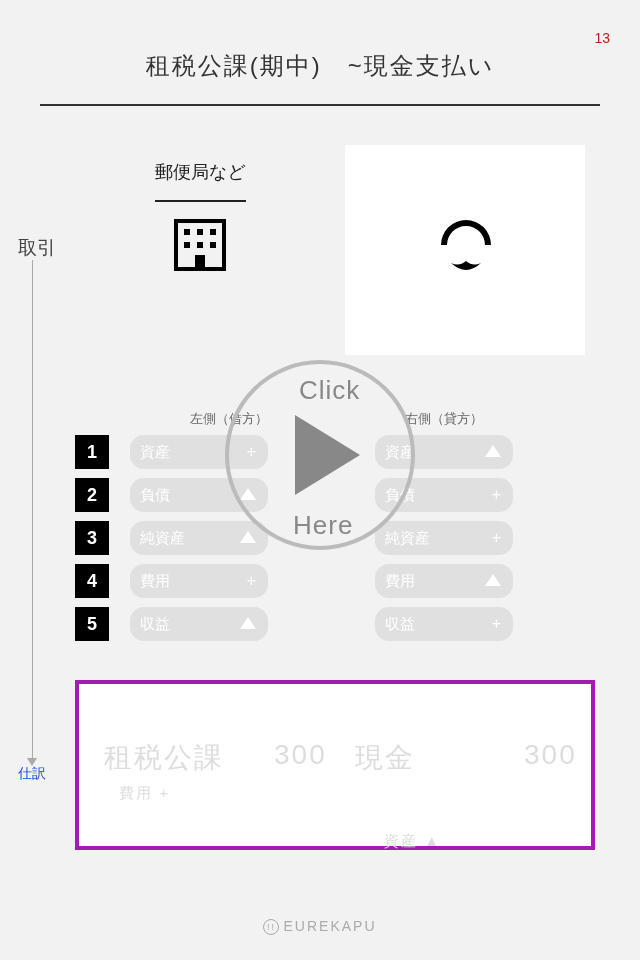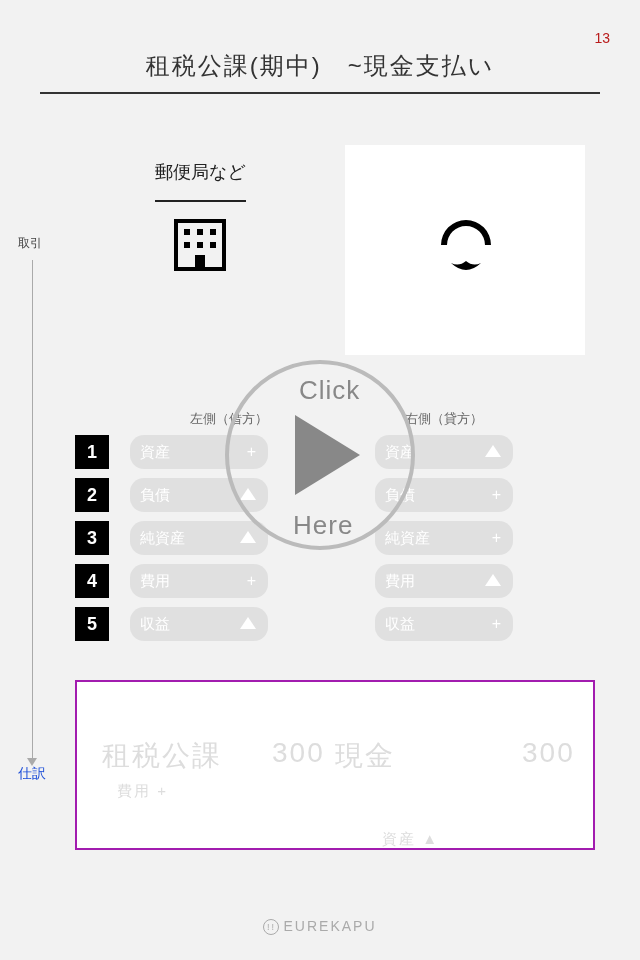--- a/index.html
+++ b/index.html
@@ -17,21 +17,21 @@
     right: 30px;
     font-size: 14px;
     color: #b91c1c;
   }
   .title-bar {
     position: absolute;
     top: 50px;
     left: 40px;
     right: 40px;
     border-bottom: 2px solid #333;
-    padding-bottom: 10px;
+    padding-bottom: 22px;
   }
   .title-text {
     font-size: 24px;
     color: #333;
     text-align: center;
     letter-spacing: 2px;
   }
   .labels-row {
     position: absolute;
     top: 160px;
@@ -51,21 +51,21 @@
     left: 430px;
     font-size: 18px;
     color: #222;
     border-bottom: 2px solid #222;
     padding-bottom: 2px;
   }
   .side-label-torihiki {
     position: absolute;
     top: 235px;
     left: 18px;
-    font-size: 12px;
+    font-size: 19px;
     color: #444;
   }
   .side-label-shiwake {
     position: absolute;
     top: 765px;
     left: 18px;
     font-size: 14px;
     color: #1d4ed8;
   }
   .arrow-line {
@@ -167,31 +167,31 @@
     border-left: 8px solid transparent;
     border-right: 8px solid transparent;
     border-bottom: 12px solid #fff;
   }
   .journal-box {
     position: absolute;
     top: 680px;
     left: 75px;
     width: 520px;
     height: 170px;
-    border: 2px solid #a21caf;
+    border: 4px solid #a21caf;
     background: #fff;
   }
   .jour-text {
     position: absolute;
     color: #ddd;
     letter-spacing: 2px;
   }
   .jour-a { top: 55px; left: 25px; font-size: 28px; }
   .jour-av { top: 55px; left: 195px; font-size: 28px; }
-  .jour-b { top: 55px; left: 258px; font-size: 28px; }
+  .jour-b { top: 55px; left: 276px; font-size: 28px; }
   .jour-bv { top: 55px; left: 445px; font-size: 28px; }
   .jour-sub-a { top: 100px; left: 40px; font-size: 15px; }
   .jour-sub-b { top: 100px; left: 305px; font-size: 15px; margin-top: 48px; }
   .play-overlay {
     position: absolute;
     top: 360px;
     left: 225px;
     width: 190px;
     height: 190px;
     border: 4px solid #bbb;

